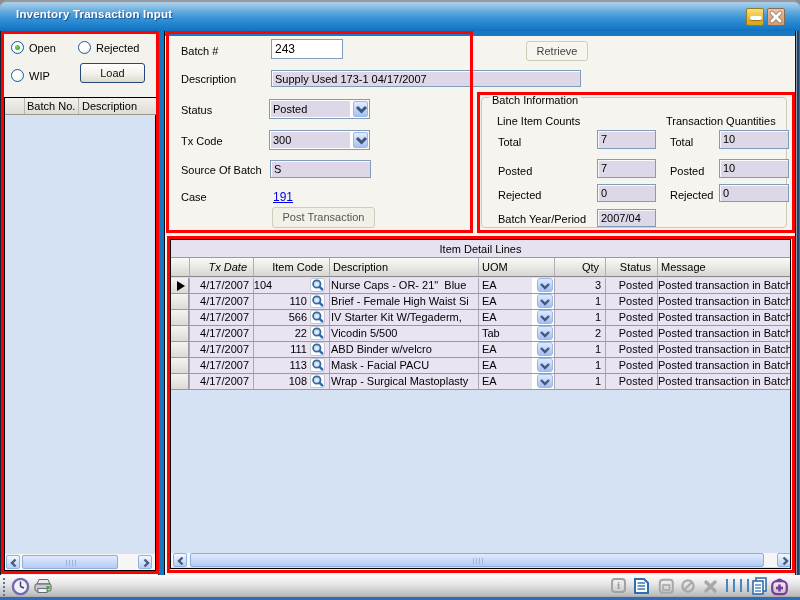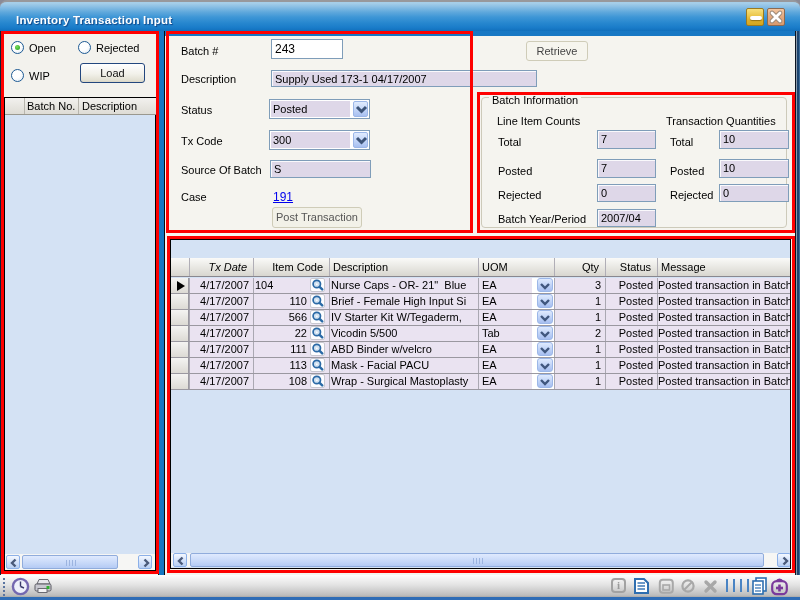--- a/index.html
+++ b/index.html
@@ -5,21 +5,21 @@
   html,body{margin:0;padding:0;}
   body{width:800px;height:600px;position:relative;overflow:hidden;
        font-family:"Liberation Sans", sans-serif;background:#8a8a96;}
   .abs{position:absolute;}
   
   #titlebar{left:0;top:0;width:800px;height:31px;
     background:linear-gradient(#a6cee9 4%,#8cc0e5 16%,#5fa8dc 35%,#3e96d6 52%,#2787cf 72%,#1a7cc9 88%,#1170bd 100%);
     border-top:2px solid #98989c;box-sizing:border-box;
     border-radius:7px 7px 0 0;}
   #title{left:16px;top:8px;font-size:11.5px;font-weight:bold;color:#fff;
-    text-shadow:1px 1px 1px rgba(0,20,80,.55);letter-spacing:.2px;margin-top:6px;}
+    text-shadow:1px 1px 1px rgba(0,20,80,.55);letter-spacing:.2px;}
   .capbtn{top:8px;width:18px;height:18px;border-radius:2px;box-sizing:border-box;}
   #minbtn{left:746px;border:1px solid #9a7a20;
     background:linear-gradient(#f7e07c 0%,#ecc84e 40%,#ddb02c 70%,#d3a51e 100%);}
   #minbar{left:3px;top:7px;width:12px;height:4px;background:#fff;border-radius:2px;
     box-shadow:0 1px 1px rgba(120,90,10,.7);}
   #closebtn{left:767px;border:1px solid #8a6a52;
     background:linear-gradient(#f2c6a0 0%,#e4ab82 45%,#d99a6e 100%);}
   
   #client{left:0;top:31px;width:800px;height:569px;background:#f5f4ef;}
   
@@ -62,21 +62,21 @@
   #batchinput{left:271px;top:39px;width:72px;height:20px;background:#fff;
     border:1px solid #7f9db9;box-sizing:border-box;font-size:12px;padding:2px 0 0 3px;}
   .combo{box-sizing:border-box;border:1px solid #7f9db9;background:#fff;}
   .cfield{position:absolute;left:1px;top:1px;bottom:1px;right:19px;background:#ded7e8;}
   .combobtn{position:absolute;right:1px;top:1px;width:15px;bottom:1px;border-radius:2px;
     border:1px solid #9cb7e8;box-sizing:border-box;
     background:linear-gradient(#e0ebfe,#c2d5f8 55%,#a8c0f0);}
   #retrieve{left:526px;top:41px;width:62px;height:20px;border:1px solid #cfccb8;border-radius:3px;
     background:#f6f5ee;box-sizing:border-box;font-size:11px;color:#444;
     text-align:center;line-height:18px;}
-  #posttx{left:272px;top:207px;width:90px;height:21px;border:1px solid #cfccb8;border-radius:3px;
+  #posttx{left:272px;top:207px;width:103px;height:21px;border:1px solid #cfccb8;border-radius:3px;
     background:#f2f1e8;box-sizing:border-box;font-size:11px;color:#555;
     text-align:center;line-height:19px;}
   #caselink{left:273px;top:190px;font-size:12px;color:#0000ee;text-decoration:underline;}
   
   #fsbi{left:481px;top:97px;width:306px;height:131px;border:1px solid #cdcaba;border-radius:4px;
     box-sizing:border-box;}
   #fslegend{left:489px;top:94px;background:#f5f4ef;padding:0 3px;font-size:11px;color:#000;}
   
   #grid{left:170px;top:239px;width:621px;height:330px;border:1px solid #000;box-sizing:border-box;
     background:#d4e2f4;overflow:hidden;}
@@ -154,21 +154,21 @@
       </div>
       <div class="abs sbbtn" style="left:133px;top:1px;width:14px;height:14px;"><svg width="14" height="14">
           <path d="M5.5 3.5 L9 7 L5.5 10.5" stroke="#4a5a7a" stroke-width="2.4" fill="none"></path>
         </svg></div>
     </div>
   </div>
 
   <div class="abs flabel" style="left:181px;top:45px;">Batch #</div>
   <div class="abs" id="batchinput">243</div>
   <div class="abs flabel" style="left:181px;top:73px;">Description</div>
-  <div class="abs field" style="left:271px;top:70px;width:266px;height:17px;">Supply Used 173-1 04/17/2007</div>
+  <div class="abs field" style="left:271px;top:70px;width:310px;height:17px;">Supply Used 173-1 04/17/2007</div>
   <div class="abs flabel" style="left:181px;top:104px;">Status</div>
   <div class="abs combo" style="left:269px;top:99px;width:101px;height:20px;">
     <div class="cfield"></div>
     <div style="position:absolute;left:3px;top:3px;font-size:11px;">Posted</div>
     <div class="combobtn"><svg width="15" height="16">
         <path d="M3 5 L7.5 9.5 L12 5" stroke="#3d5478" stroke-width="3" fill="none"></path>
       </svg></div>
   </div>
   <div class="abs flabel" style="left:181px;top:135px;">Tx Code</div>
   <div class="abs combo" style="left:269px;top:130px;width:101px;height:20px;">
@@ -198,20 +198,21 @@
   <div class="abs flabel" style="left:670px;top:165px;">Posted</div>
   <div class="abs field" style="left:719px;top:159px;width:70px;height:19px;">10</div>
   <div class="abs flabel" style="left:498px;top:189px;">Rejected</div>
   <div class="abs field" style="left:597px;top:184px;width:59px;height:18px;">0</div>
   <div class="abs flabel" style="left:670px;top:189px;">Rejected</div>
   <div class="abs field" style="left:719px;top:184px;width:70px;height:18px;">0</div>
   <div class="abs flabel" style="left:498px;top:213px;">Batch Year/Period</div>
   <div class="abs field" style="left:597px;top:209px;width:59px;height:18px;">2007/04</div>
 
   <div class="abs" id="grid">
+    <div class="abs" id="gtitle">Item Detail Lines</div>
     <div class="abs" id="ghead">
       <div class="gsep" style="left:18px;"></div>
       <div class="gh" style="left:18px;width:58px;text-align:right;font-style:italic;">Tx Date</div>
       <div class="gsep" style="left:82px;"></div>
       <div class="gh" style="left:82px;width:70px;text-align:right;">Item Code</div>
       <div class="gsep" style="left:158px;"></div>
       <div class="gh" style="left:162px;">Description</div>
       <div class="gsep" style="left:307px;"></div>
       <div class="gh" style="left:311px;">UOM</div>
       <div class="gsep" style="left:383px;"></div>
@@ -241,21 +242,21 @@
           <path d="M5.5 3.5 L9 7 L5.5 10.5" stroke="#4a5a7a" stroke-width="2.4" fill="none"></path>
         </svg></div>
     </div>
   <div class="grow" style="top:38px;">
       <div class="gsel">
         <svg width="12" height="12" style="position:absolute;left:4px;top:2px">
           <path d="M2 1 L10 6 L2 11 z" fill="#000"></path>
         </svg>
       </div>
       <div class="gcell" style="left:18px;width:60px;text-align:right;">4/17/2007</div>
-      <div class="gcell" style="left:84px;width:54px;text-align:left;">104</div>
+      <div class="gcell" style="left:65px;width:54px;text-align:center;">104</div>
       <div class="mag" style="left:139px;">
         <svg width="13" height="12" style="position:absolute;left:0px;top:0px">
   <circle cx="5.8" cy="5" r="3.7" fill="#cfe0f0" stroke="#2b6aa6" stroke-width="1.7"></circle>
   <line x1="8.6" y1="7.8" x2="11.2" y2="10.4" stroke="#2b6aa6" stroke-width="2.4" stroke-linecap="round"></line>
   <path d="M4.6 4.2 l2.6 0.8 -1.7 1.4 z" fill="#fff"></path>
         </svg>
       </div>
       <div class="gcell" style="left:160px;">Nurse Caps - OR- 21"&nbsp; Blue</div>
       <div class="gcell" style="left:311px;">EA</div>
       <div style="position:absolute;left:361px;top:0;width:22px;height:15px;background:#fff;"></div>
@@ -278,21 +279,21 @@
       <div class="gsel"></div>
       <div class="gcell" style="left:18px;width:60px;text-align:right;">4/17/2007</div>
       <div class="gcell" style="left:82px;width:54px;text-align:right;">110</div>
       <div class="mag" style="left:139px;">
         <svg width="13" height="12" style="position:absolute;left:0px;top:0px">
   <circle cx="5.8" cy="5" r="3.7" fill="#cfe0f0" stroke="#2b6aa6" stroke-width="1.7"></circle>
   <line x1="8.6" y1="7.8" x2="11.2" y2="10.4" stroke="#2b6aa6" stroke-width="2.4" stroke-linecap="round"></line>
   <path d="M4.6 4.2 l2.6 0.8 -1.7 1.4 z" fill="#fff"></path>
         </svg>
       </div>
-      <div class="gcell" style="left:160px;">Brief - Female High Input Si</div>
+      <div class="gcell" style="left:160px;">Brief - Female High Waist Si</div>
       <div class="gcell" style="left:311px;">EA</div>
       <div style="position:absolute;left:361px;top:0;width:22px;height:15px;background:#fff;"></div>
       <div class="uombtn" style="left:366px;"><svg width="14" height="13">
           <path d="M3 4 L7 8 L11 4" stroke="#40577e" stroke-width="2.4" fill="none"></path>
         </svg></div>
       <div class="gcell" style="left:383px;width:47px;text-align:right;">1</div>
       <div class="gcell" style="left:434px;width:48px;text-align:right;">Posted</div>
       <div class="gcell" style="left:487px;">Posted transaction in Batch</div>
       <div class="gline" style="left:18px;"></div>
       <div class="gline" style="left:82px;"></div>

